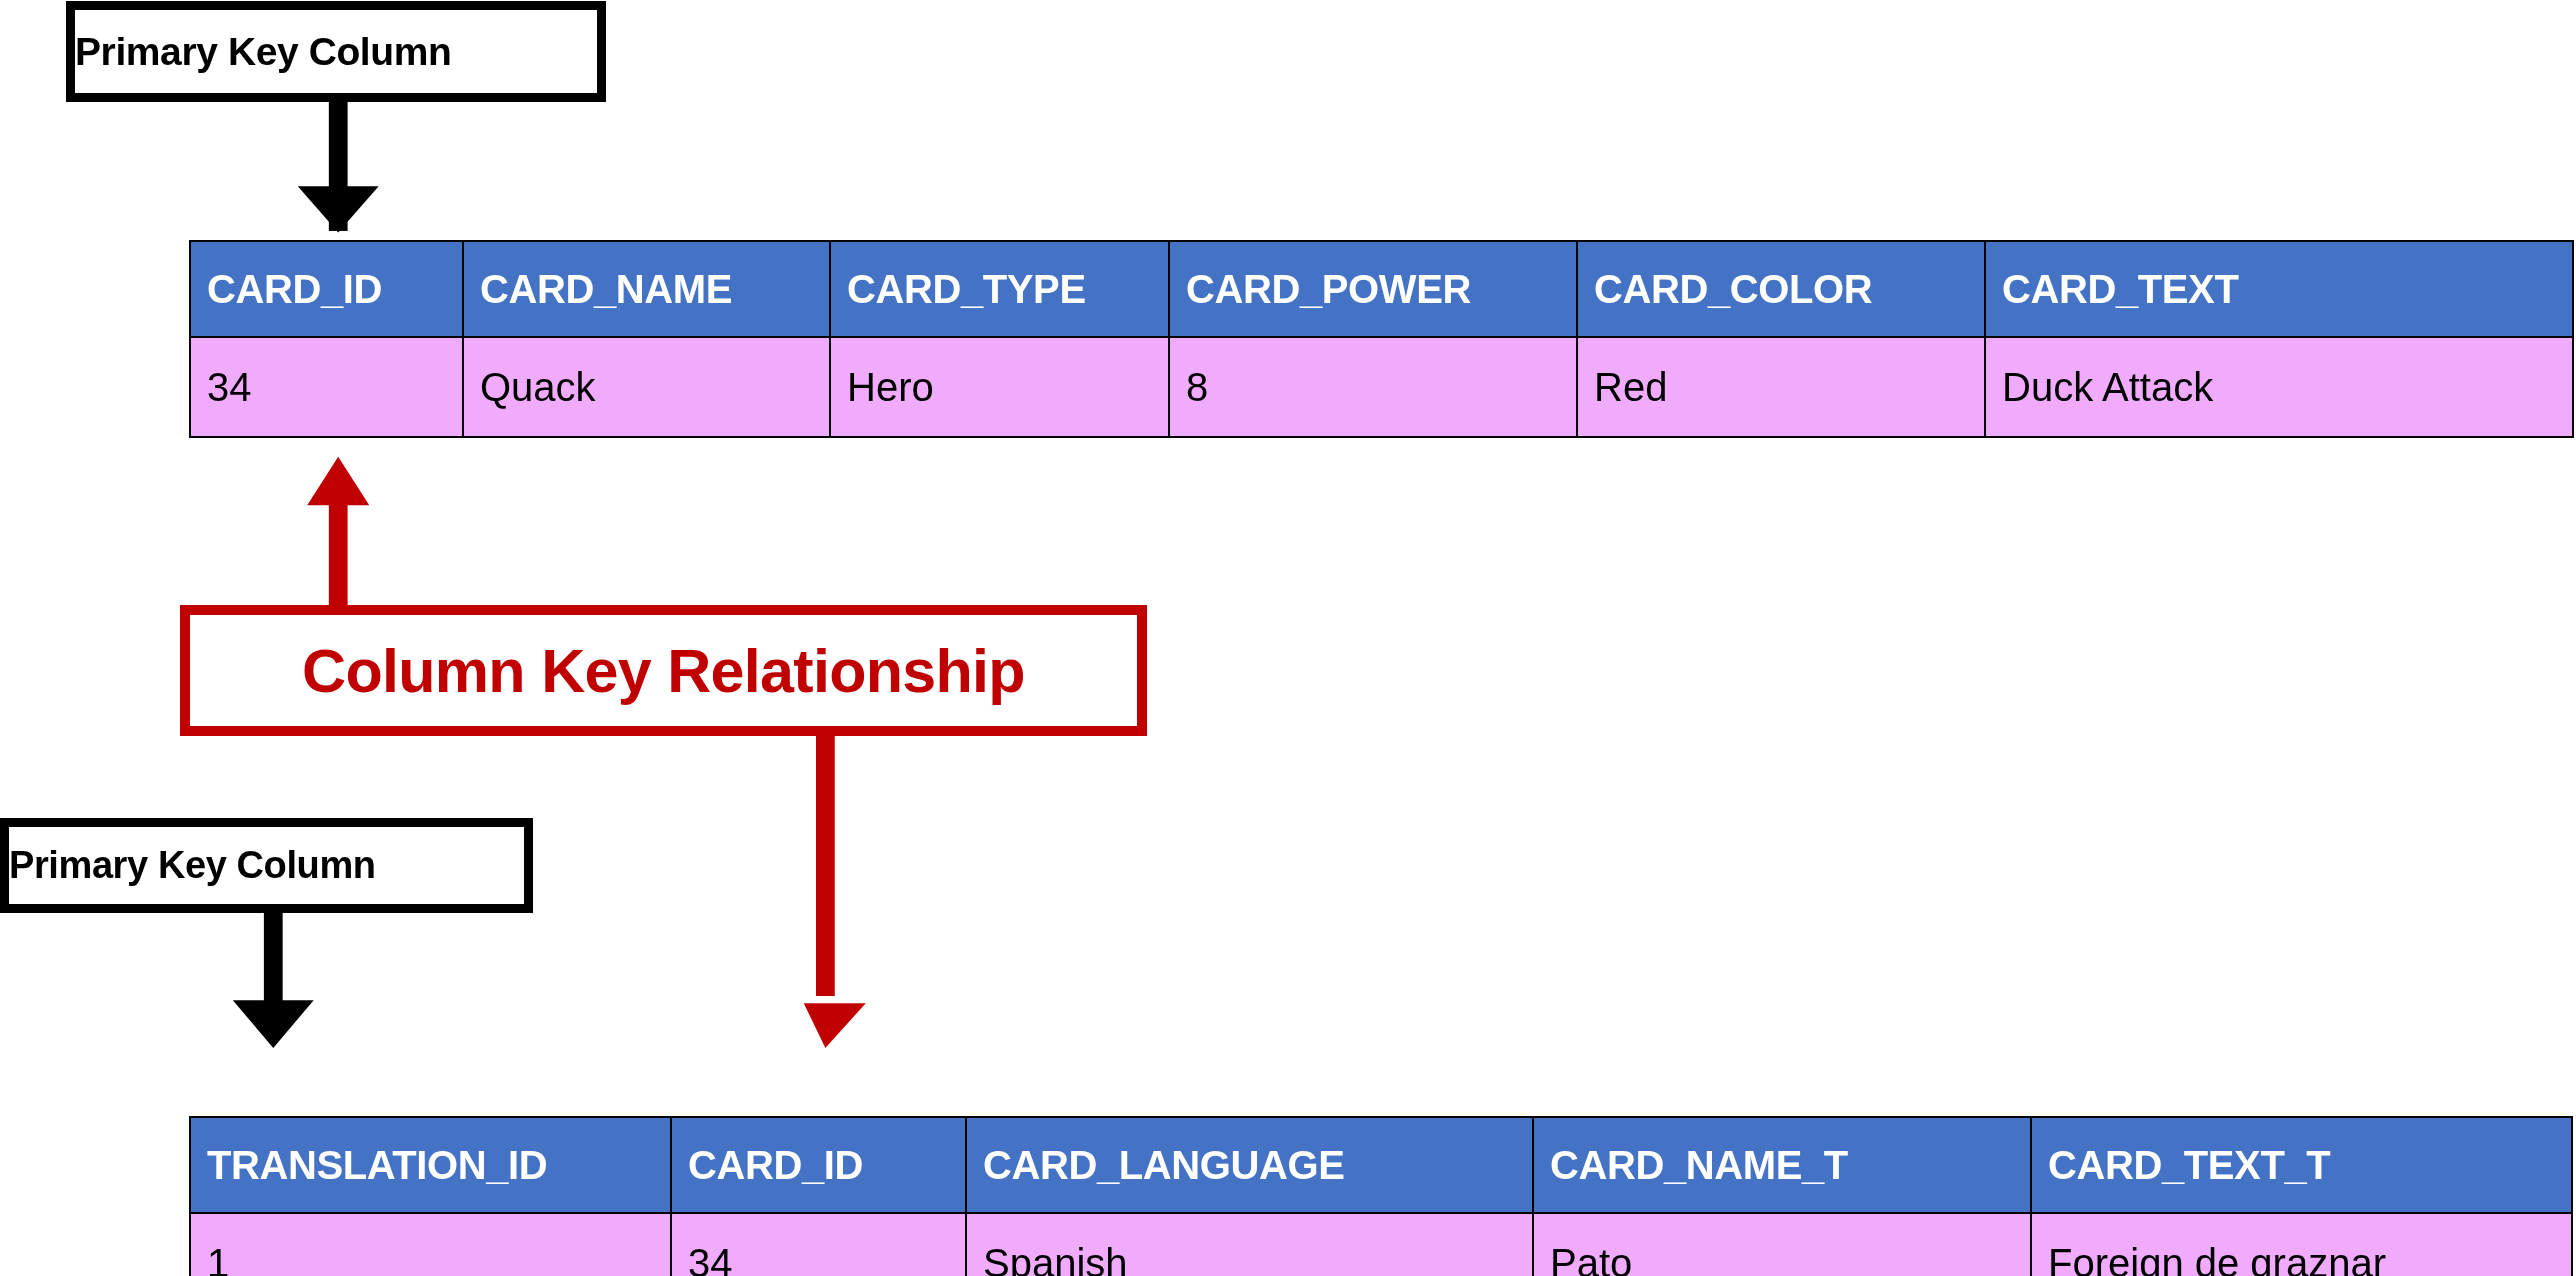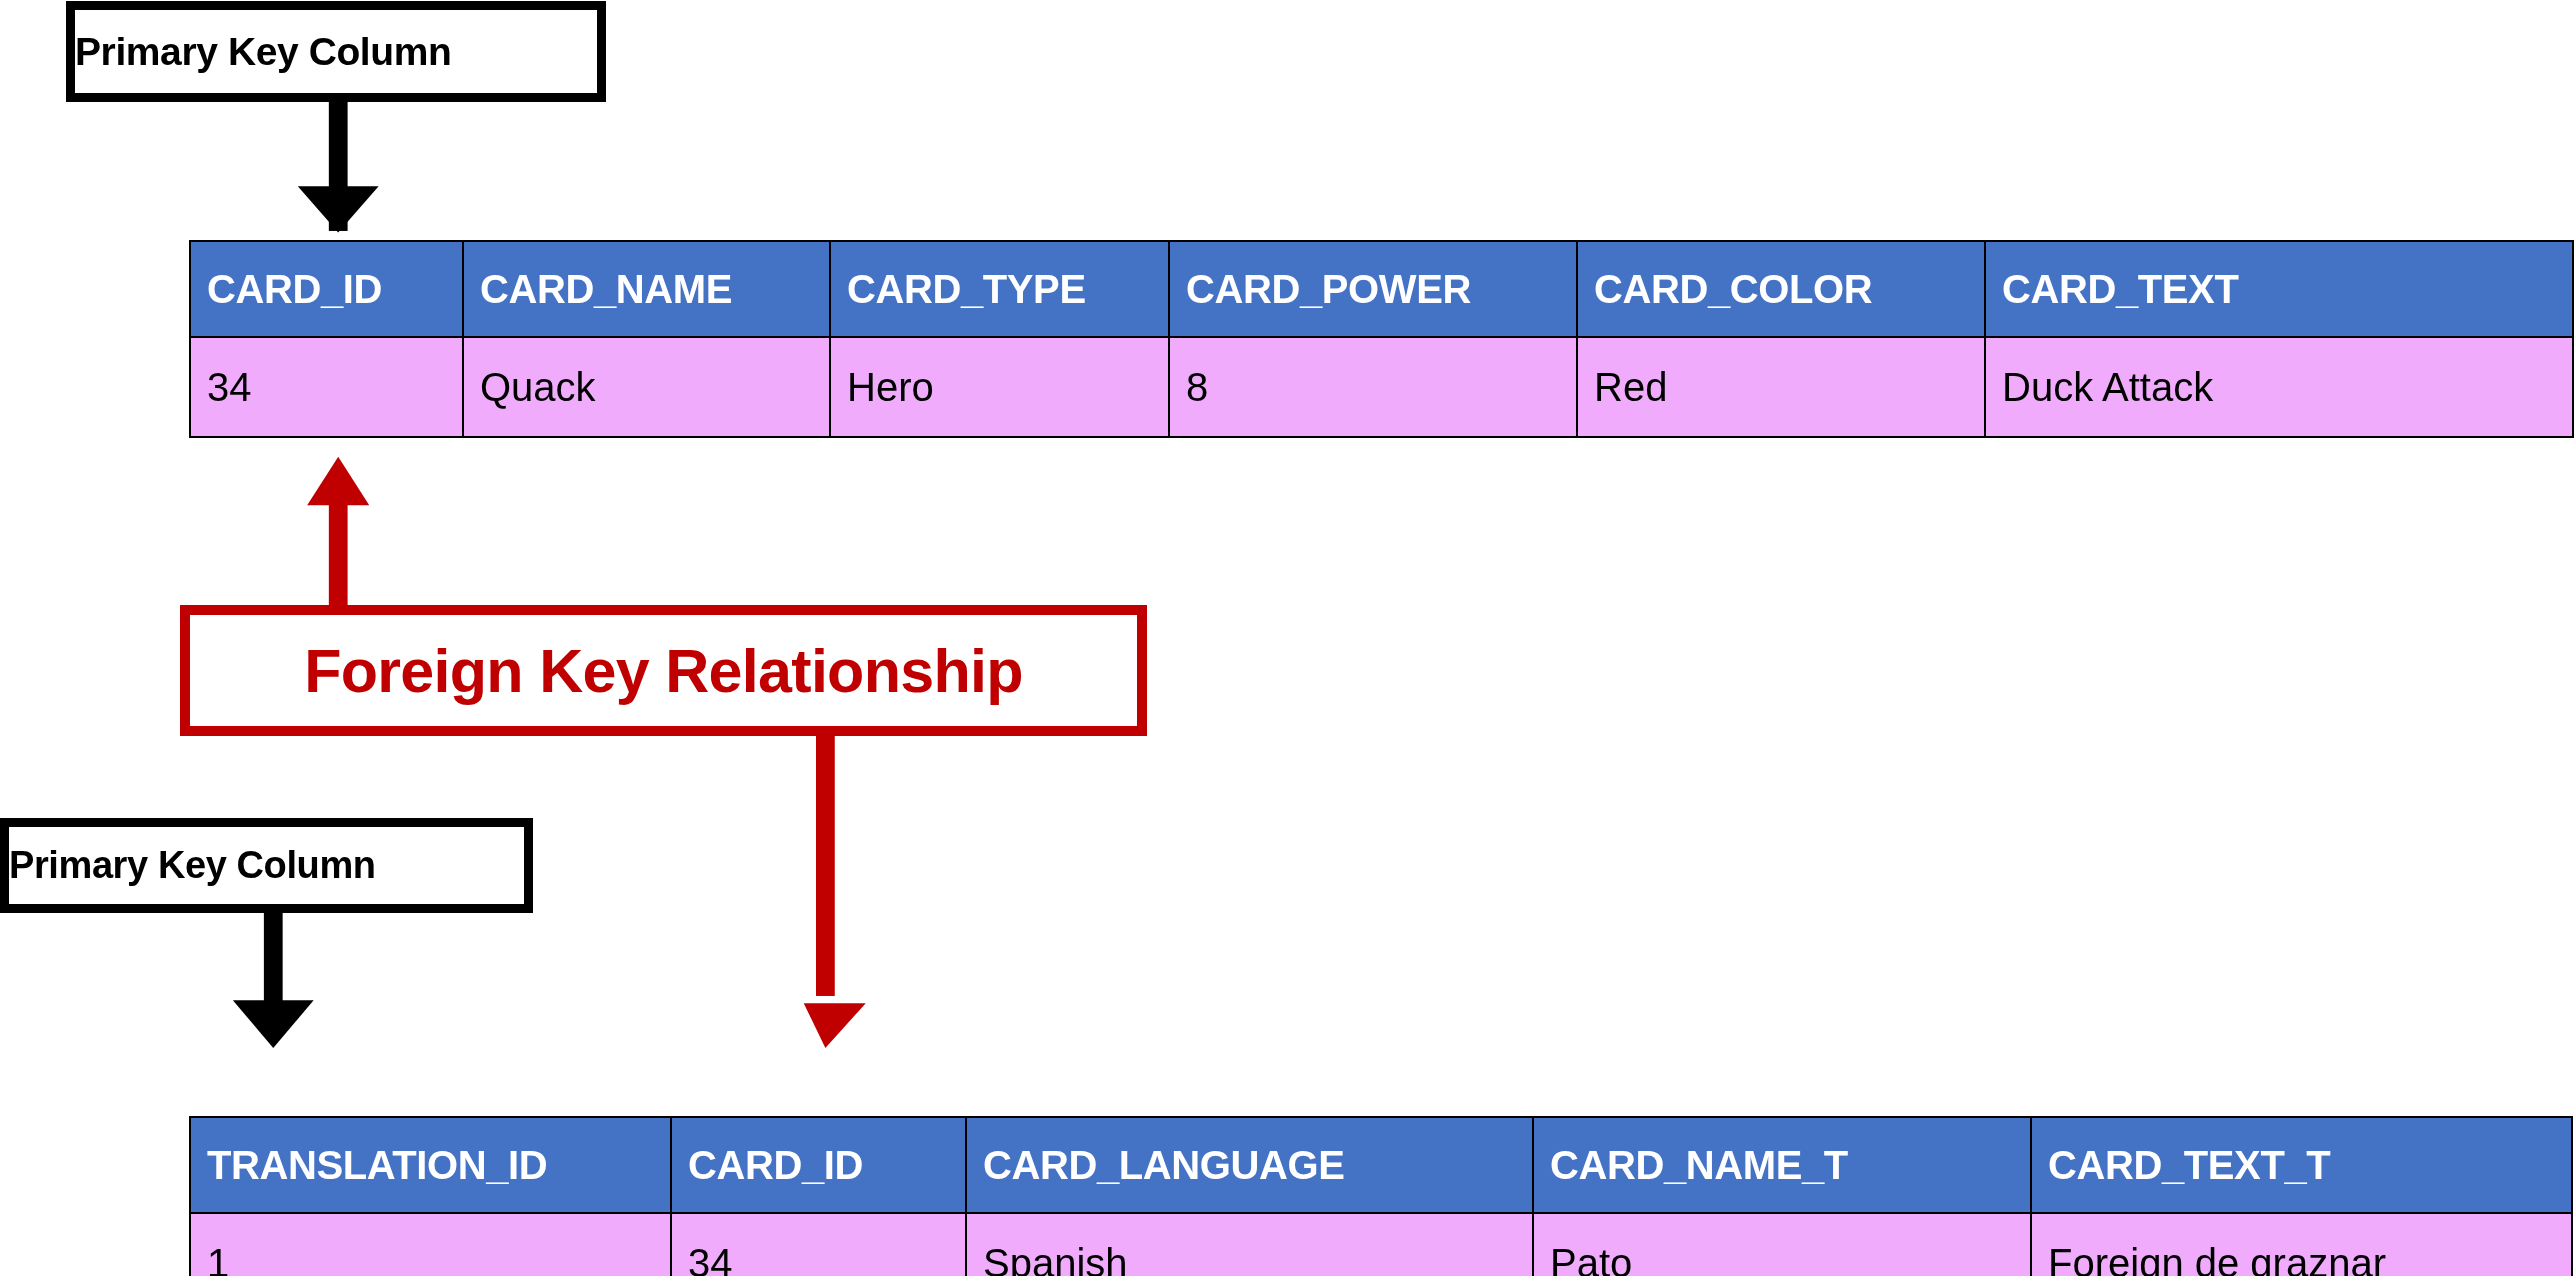--- a/index.html
+++ b/index.html
@@ -189,21 +189,21 @@
         <td>Quack</td>
         <td>Hero</td>
         <td>8</td>
         <td>Red</td>
         <td>Duck Attack</td>
       </tr>
     </tbody>
   </table>
 
   <div id="fk-box">
-    <span class="fk-text">Foreign Key Relationship</span>
+    <span class="fk-text">Column Key Relationship</span>
   </div>
 
   <div id="callout-bottom" class="callout">
     <span class="callout-text">Primary Key Column</span>
   </div>
 
   <table id="table-translation" class="db-table">
     <colgroup>
       <col style="width:481px">
       <col style="width:295px">

